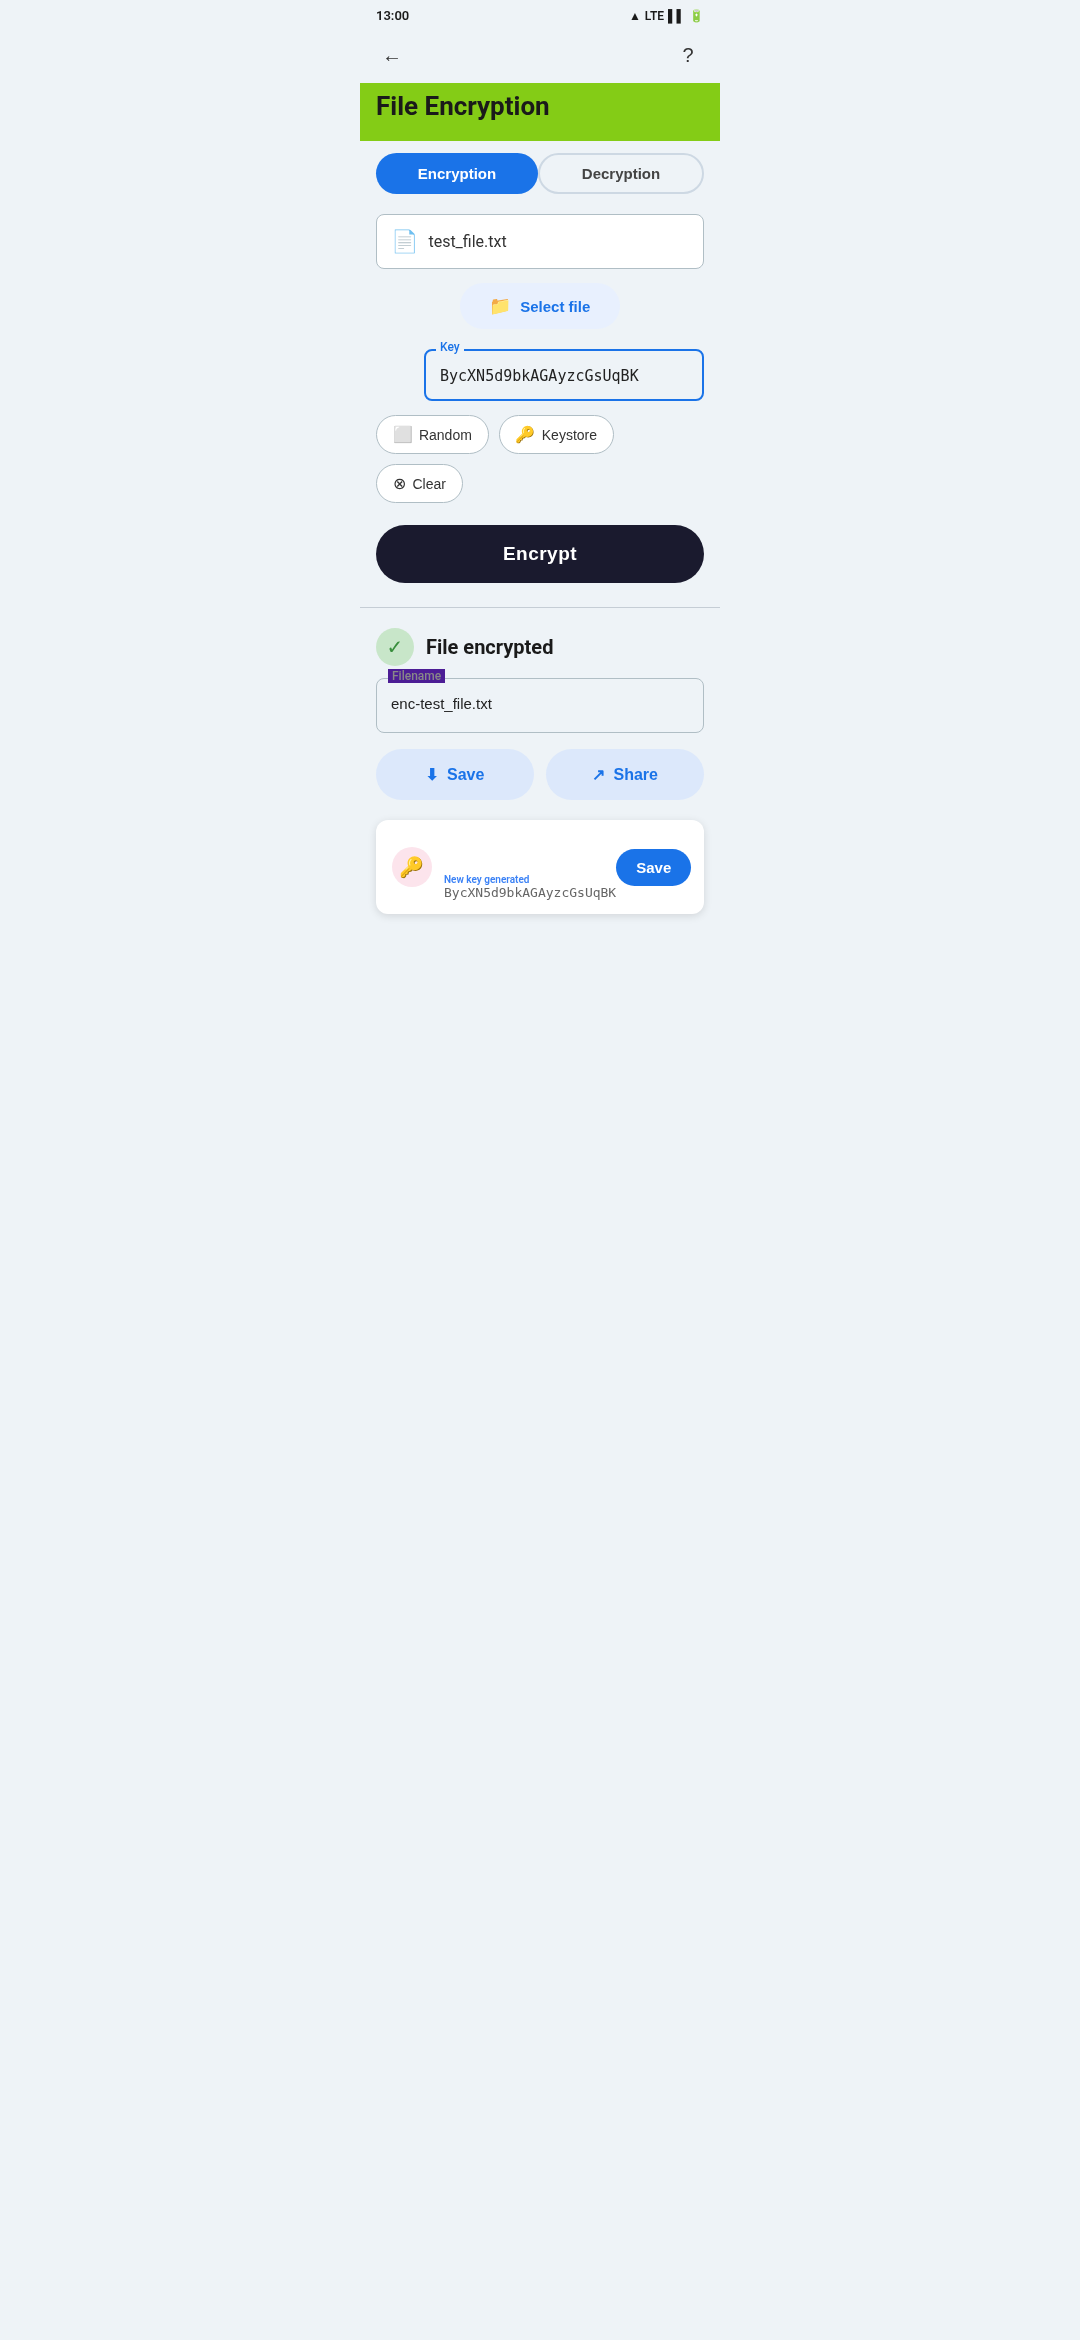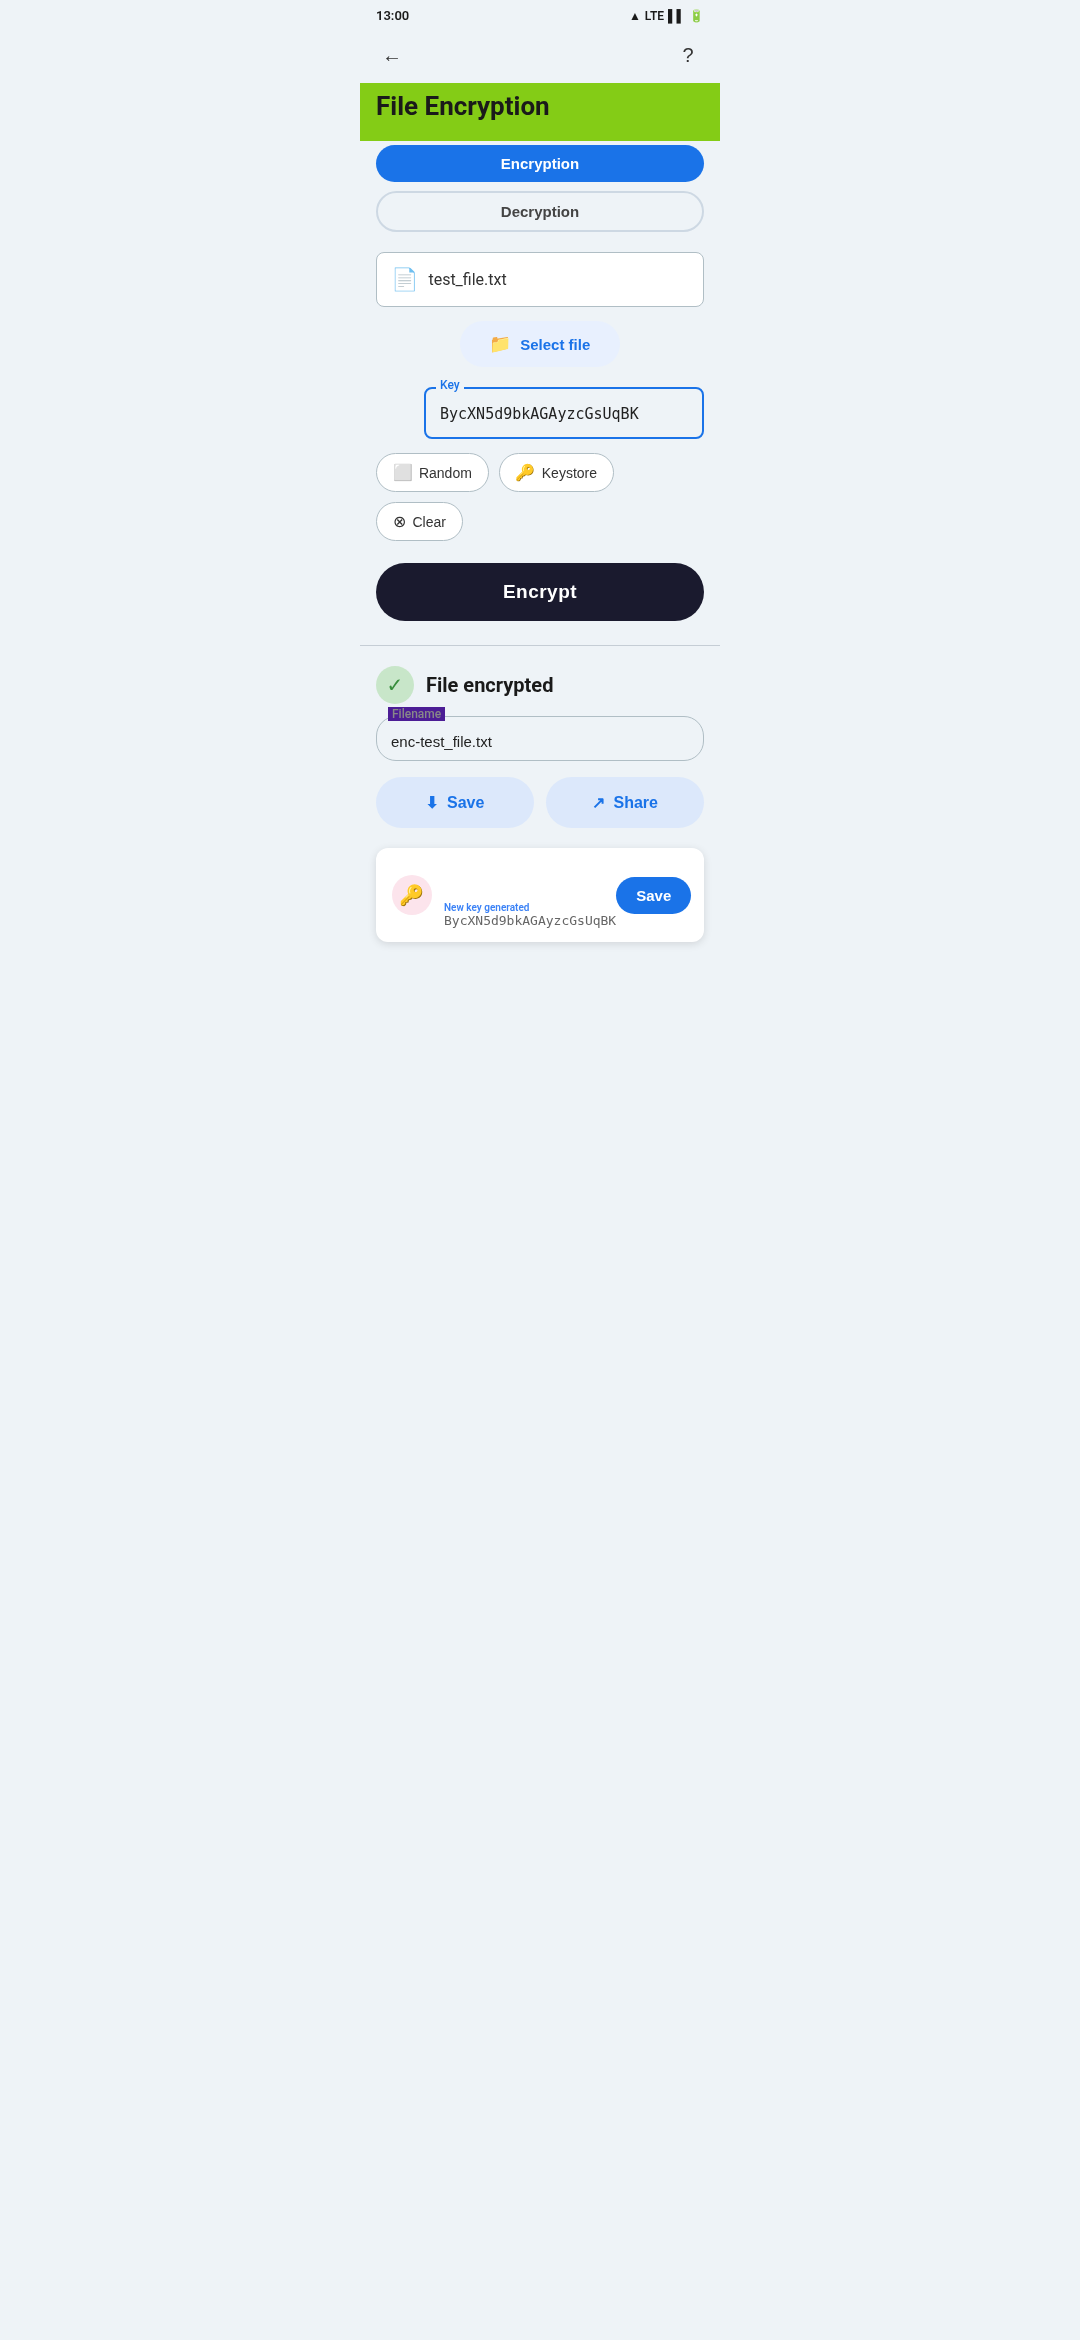--- a/index.html
+++ b/index.html
@@ -58,24 +58,23 @@
       font-size: 26px;
       font-weight: 700;
       padding: 8px 16px 20px;
       background: #84cc16;
     }
 
     
     .tabs {
       display: flex;
       justify-content: center;
-      gap: 9px;
-      padding: 4px 16px 20px;
-      background: #eef3f7;
-      flex-direction: column;
+      gap: 0;
+      padding: 12px 16px 20px;
+      background: #eef3f7;
     }
     .tab {
       flex: 1;
       padding: 10px 0;
       border: none;
       font-size: 15px;
       font-weight: 600;
       cursor: pointer;
       border-radius: 50px;
       transition: background 0.2s;
@@ -255,23 +254,23 @@
       top: -9px;
       left: 12px;
       background: #4c1d95;
       padding: 0 4px;
       font-size: 12px;
       color: #888;
       font-weight: 500;
     }
     .filename-input {
       width: 100%;
-      padding: 16px 14px 10px;
+      padding: 16px 14px 20px;
       border: 1.5px solid #b0bec5;
-      border-radius: 20px;
+      border-radius: 8px;
       font-size: 15px;
       background: transparent;
       outline: none;
       color: #222;
     }
 
     
     .save-share-row {
       display: flex;
       gap: 12px;

